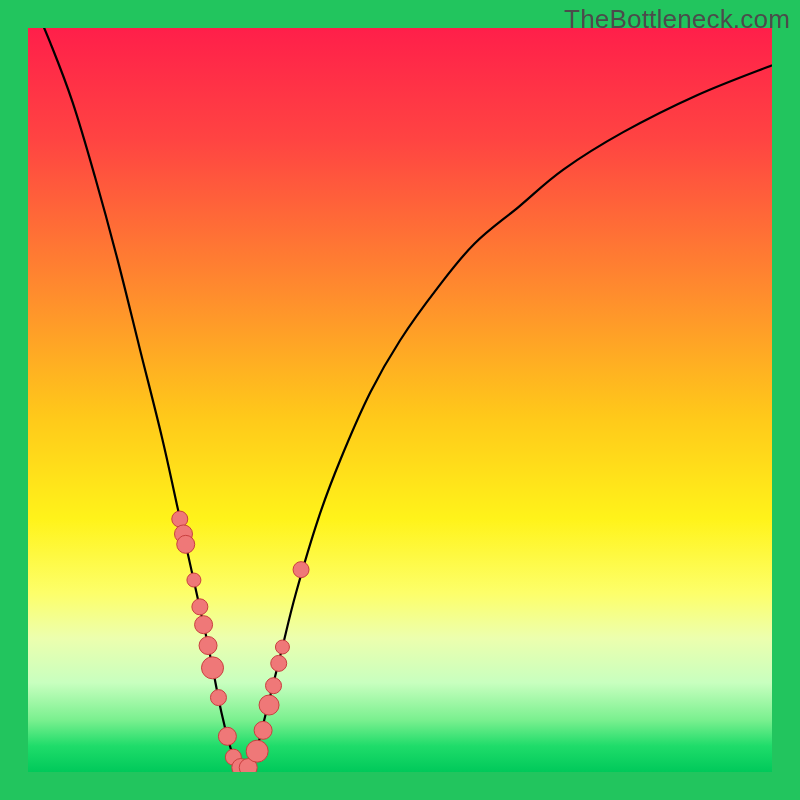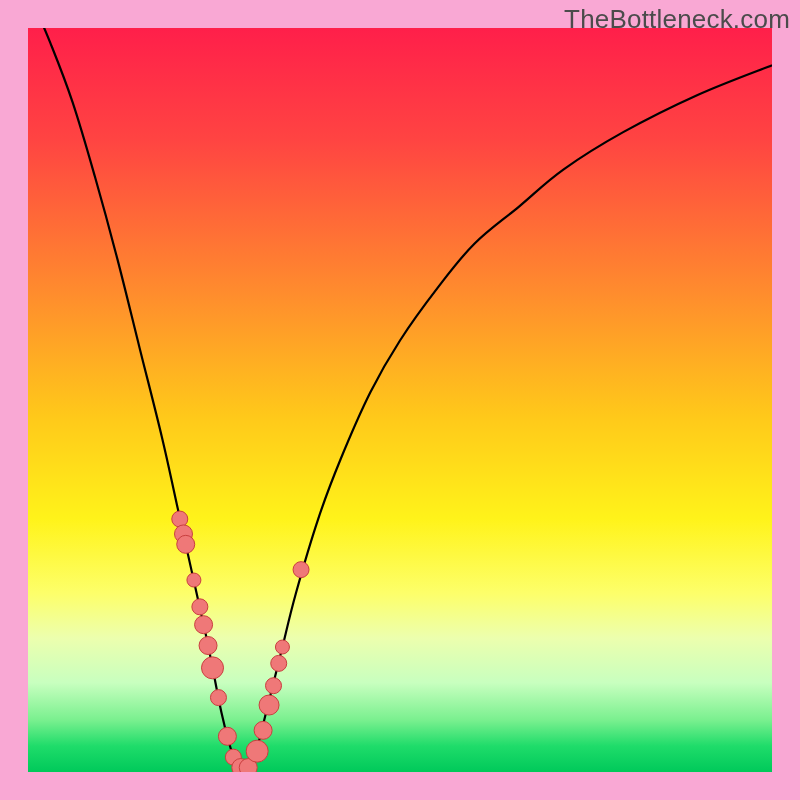--- a/index.html
+++ b/index.html
@@ -10,21 +10,21 @@
     overflow: hidden;
     background: #000;
     font-family: Arial, Helvetica, sans-serif;
   }
   .frame {
     position: absolute;
     top: 0;
     left: 0;
     width: 800px;
     height: 800px;
-    background: #f9a8d4;
+    background: #22c55e;
   }
   .plot-area {
     position: absolute;
     top: 28px;
     left: 28px;
     width: 744px;
     height: 744px;
     overflow: hidden;
   }
   .watermark {

